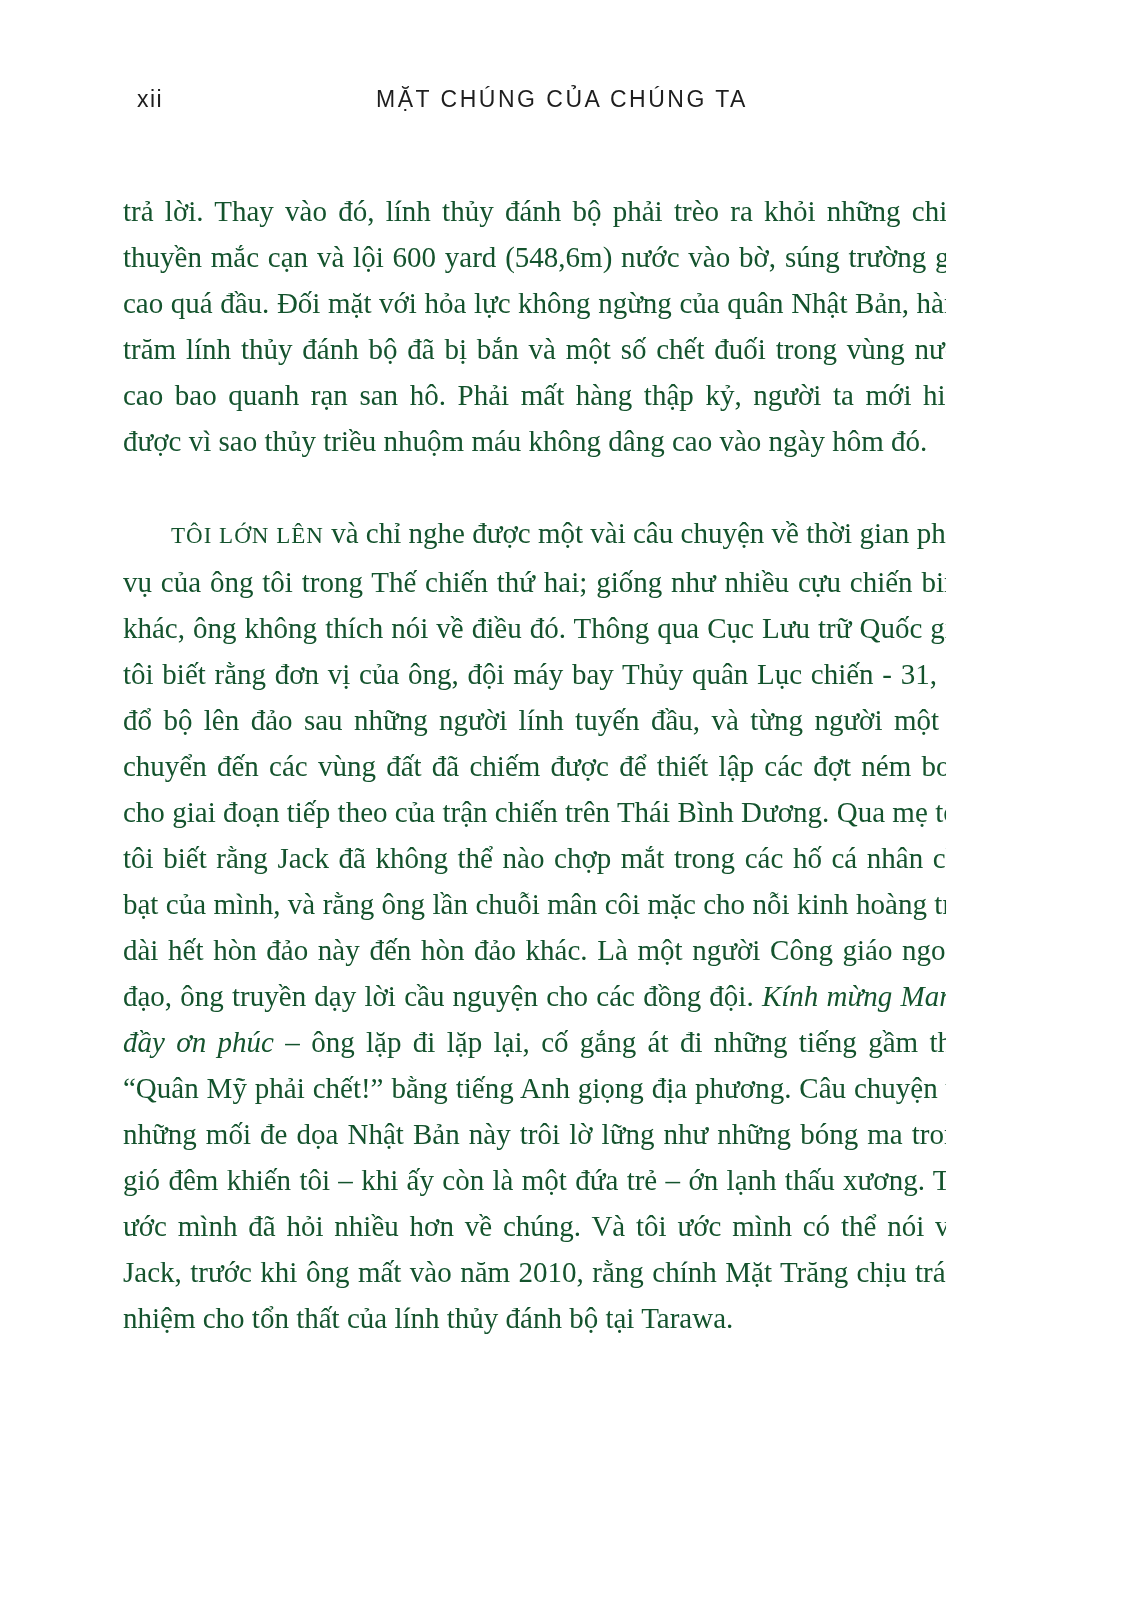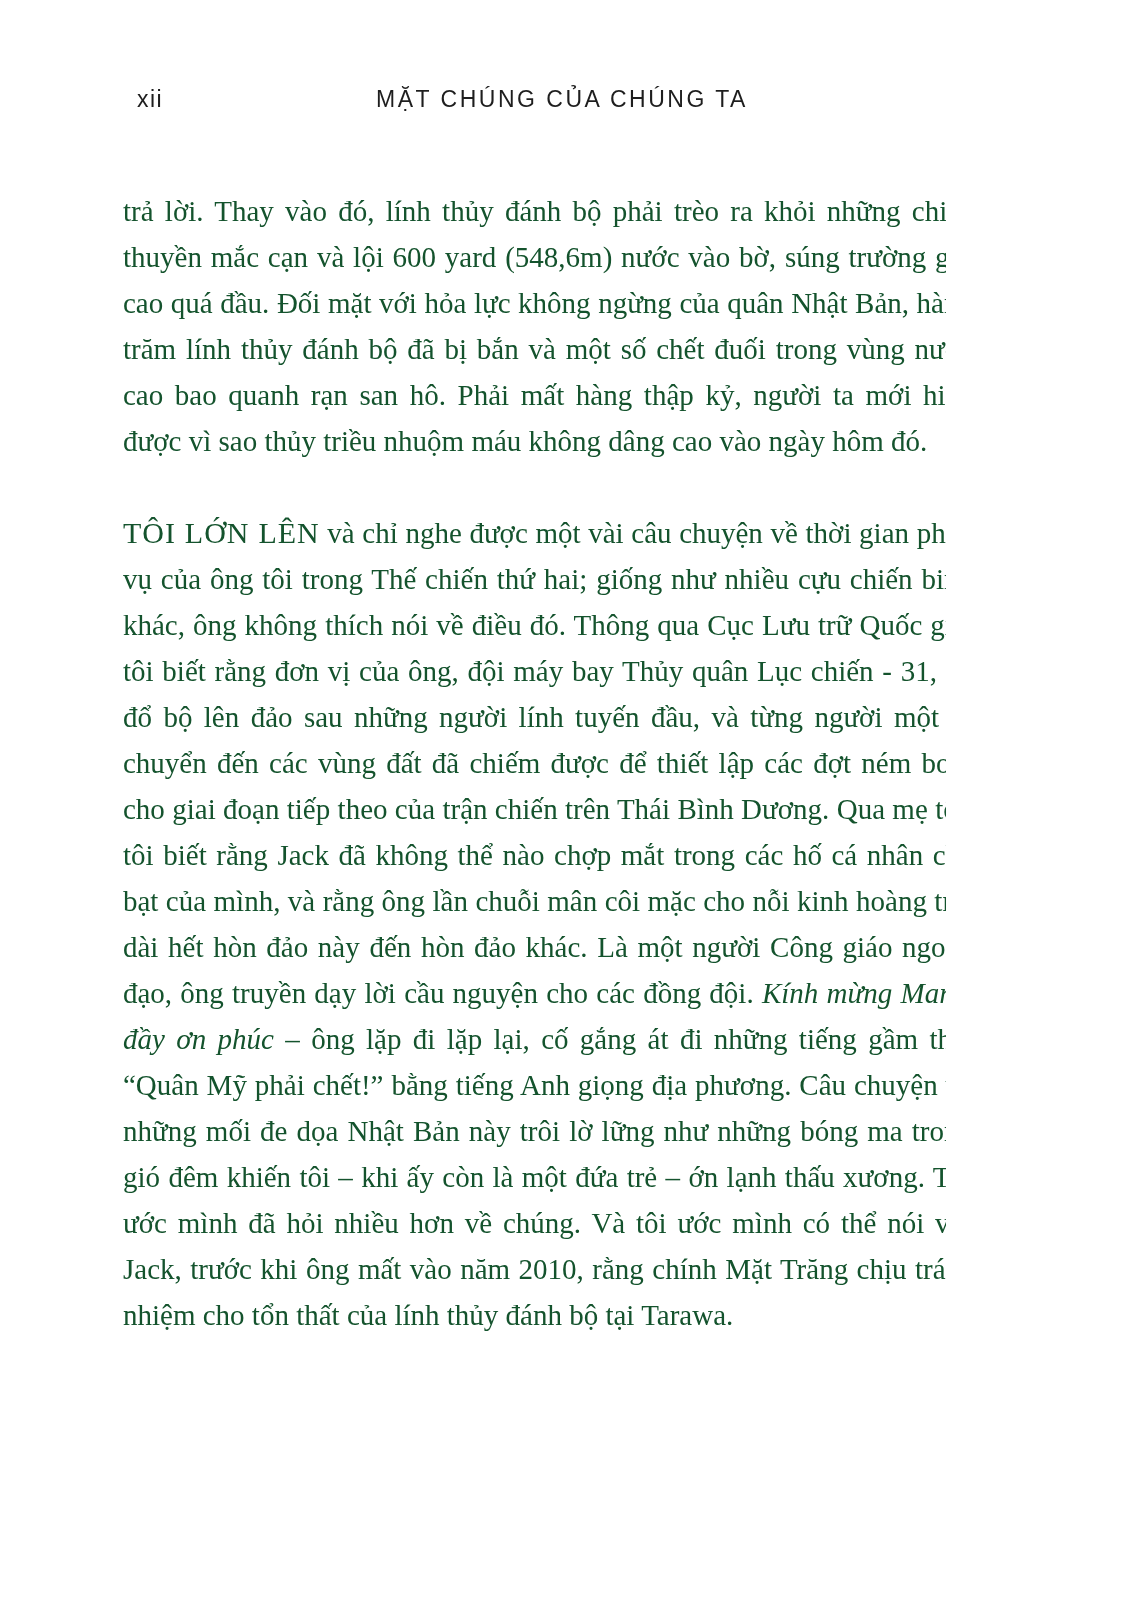--- a/index.html
+++ b/index.html
@@ -51,22 +51,23 @@
     text-align: justify;
     text-justify: inter-word;
   }
   .content p {
     margin: 0;
   }
   .content p + p {
     margin-top: 46px;
   }
   .sc {
-    font-size: 30px;
+    font-size: 23px;
     letter-spacing: 1px;
+    margin-left: 48px;
   }
   .it {
     font-style: italic;
   }
 </style>
 </head>
 <body>
 
 <div class="page">
 

